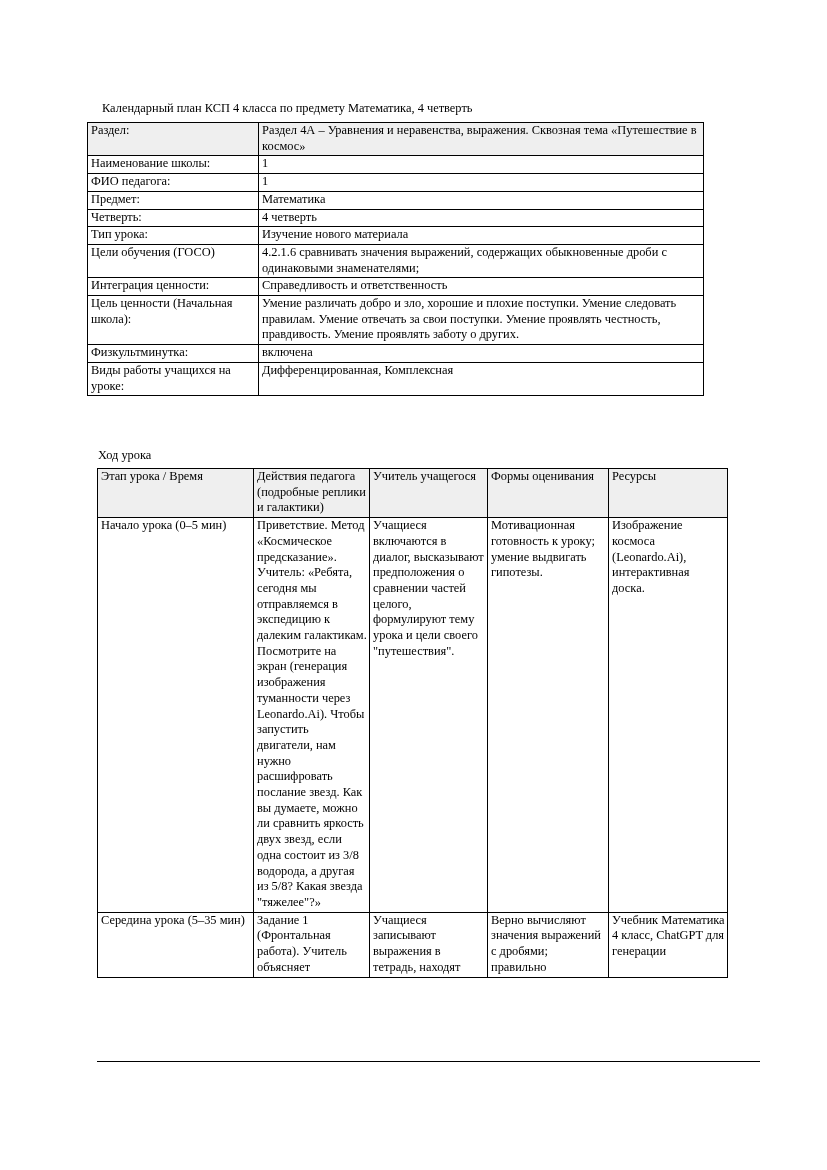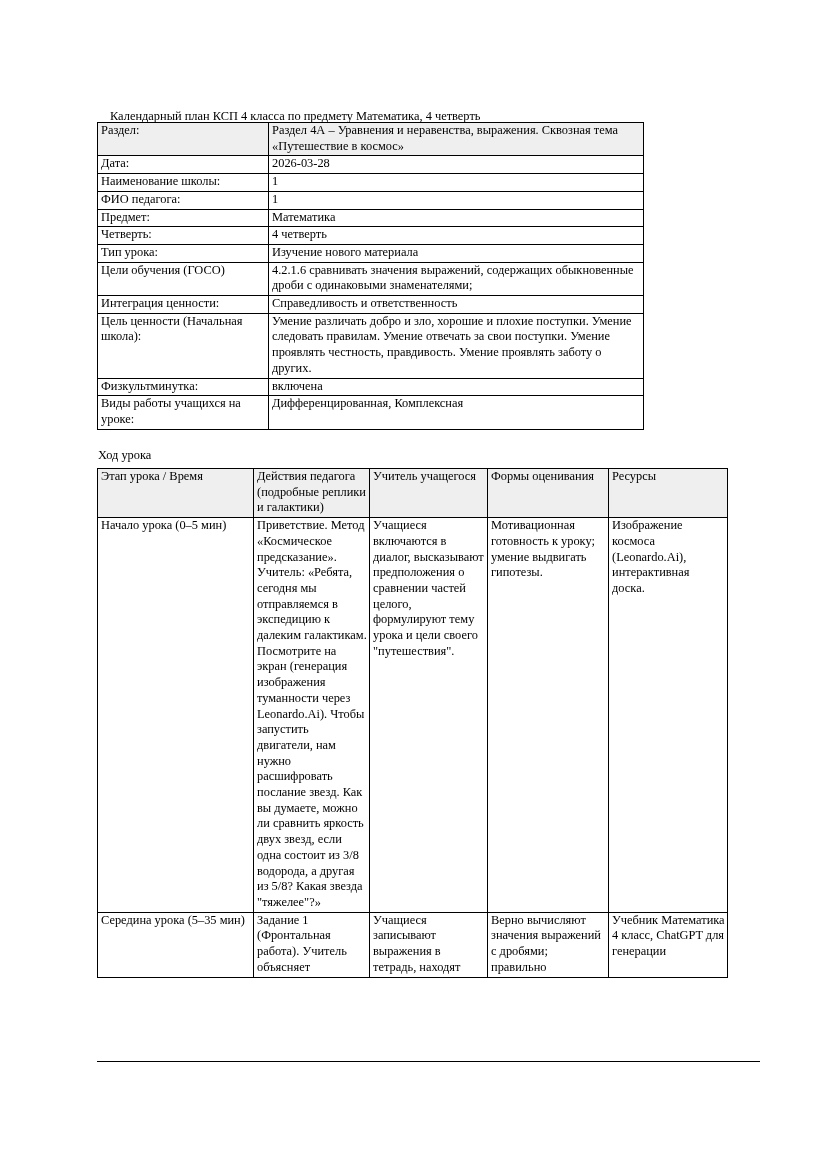--- a/index.html
+++ b/index.html
@@ -14,43 +14,43 @@
     font-family: "Liberation Serif", serif;
     font-size: 12.4px;
     line-height: 15.7px;
     color: #000000;
     overflow: hidden;
   }
   .doc-title {
     position: absolute;
     left: 98px;
     top: 97px;
-    margin: 12px;
+    margin: 4px;
     font-size: 12.4px;
     font-weight: normal;
     white-space: nowrap;
   }
   table {
     border-collapse: collapse;
     table-layout: fixed;
   }
   td, th {
     border: 1px solid #000000;
     vertical-align: top;
     text-align: left;
     font-weight: normal;
     padding: 0 3px 1px 3px;
     overflow: hidden;
     word-wrap: break-word;
   }
   .info-table {
     position: absolute;
-    left: 97px;
+    left: 87px;
     top: 122px;
-    width: 547px;
+    width: 617px;
   }
   .info-table td.label-cell {
     width: 158px;
     padding-right: 9px;
   }
   tr.shaded td, .lesson-table thead th {
     background: #efefef;
   }
   .section-heading {
     position: absolute;
@@ -77,24 +77,20 @@
 </head>
 <body>
 
 <p class="doc-title">Календарный план КСП 4 класса по предмету Математика, 4 четверть</p>
 
 <table class="info-table">
   <tbody>
     <tr class="shaded">
       <td class="label-cell">Раздел:</td>
       <td>Раздел 4А – Уравнения и неравенства, выражения. Сквозная тема «Путешествие в космос»</td>
-    </tr>
-    <tr>
-      <td class="label-cell">Дата:</td>
-      <td>2026-03-28</td>
     </tr>
     <tr>
       <td class="label-cell">Наименование школы:</td>
       <td>1</td>
     </tr>
     <tr>
       <td class="label-cell">ФИО педагога:</td>
       <td>1</td>
     </tr>
     <tr>

